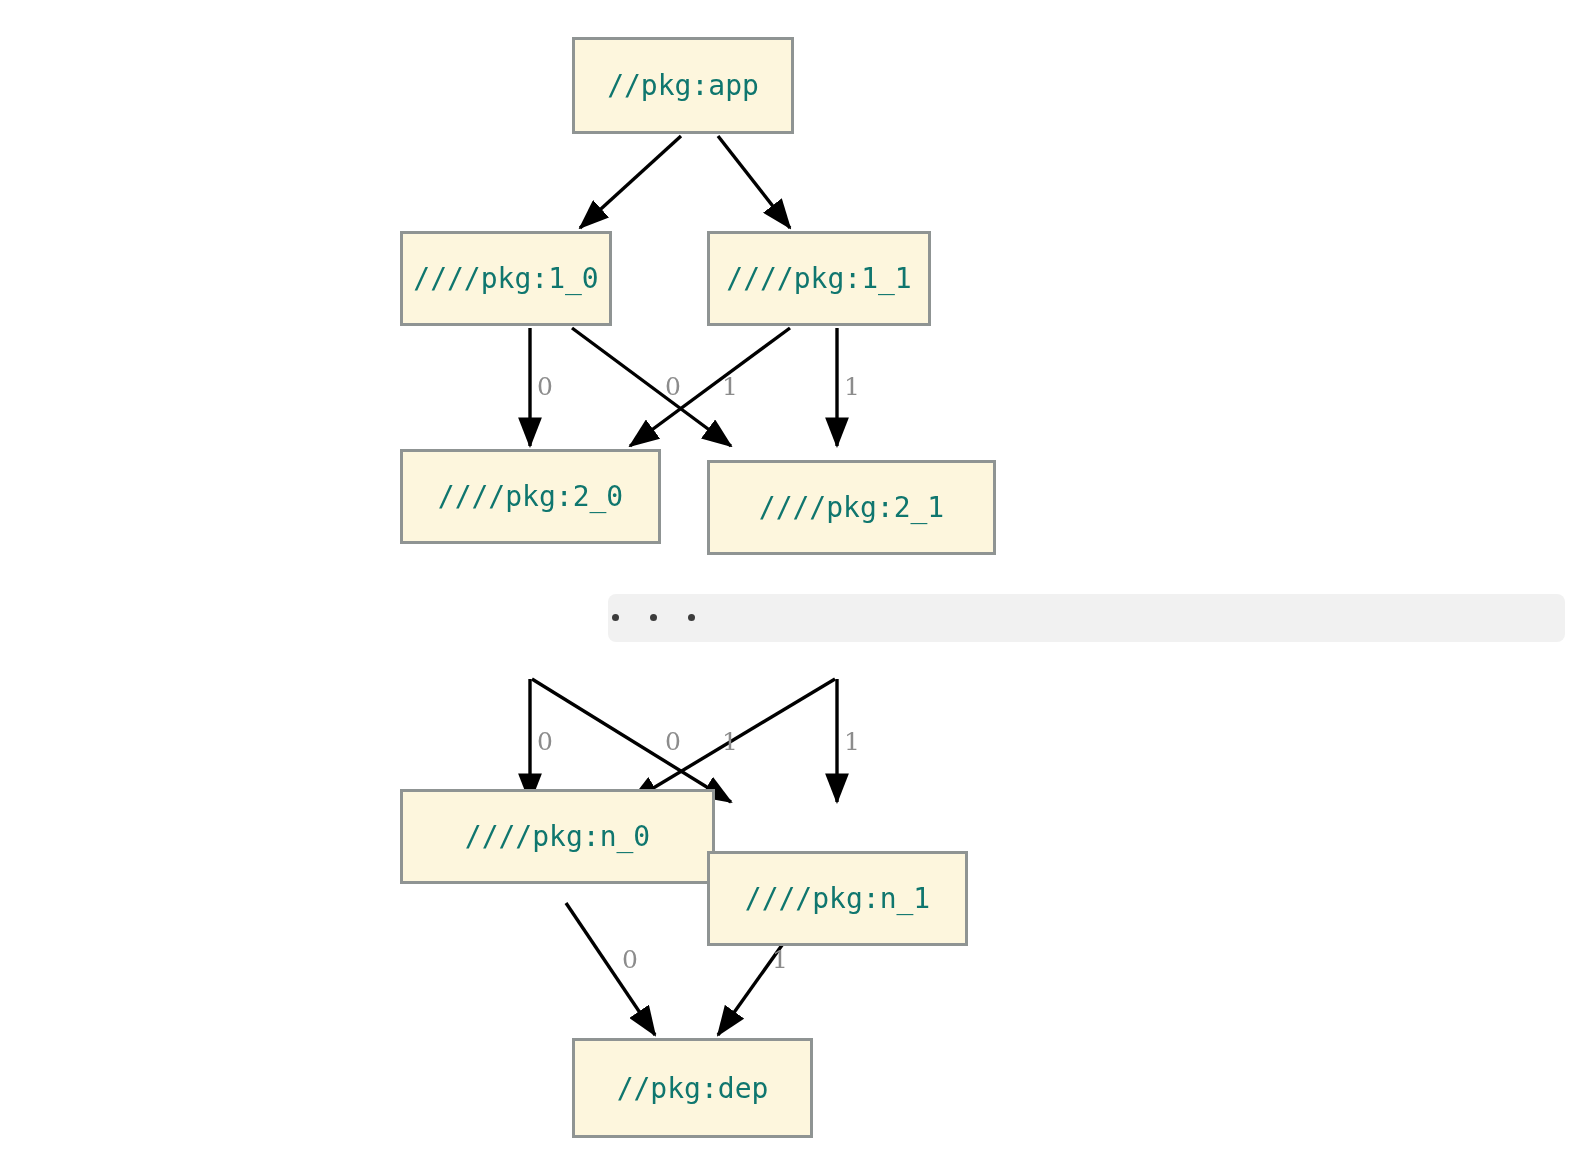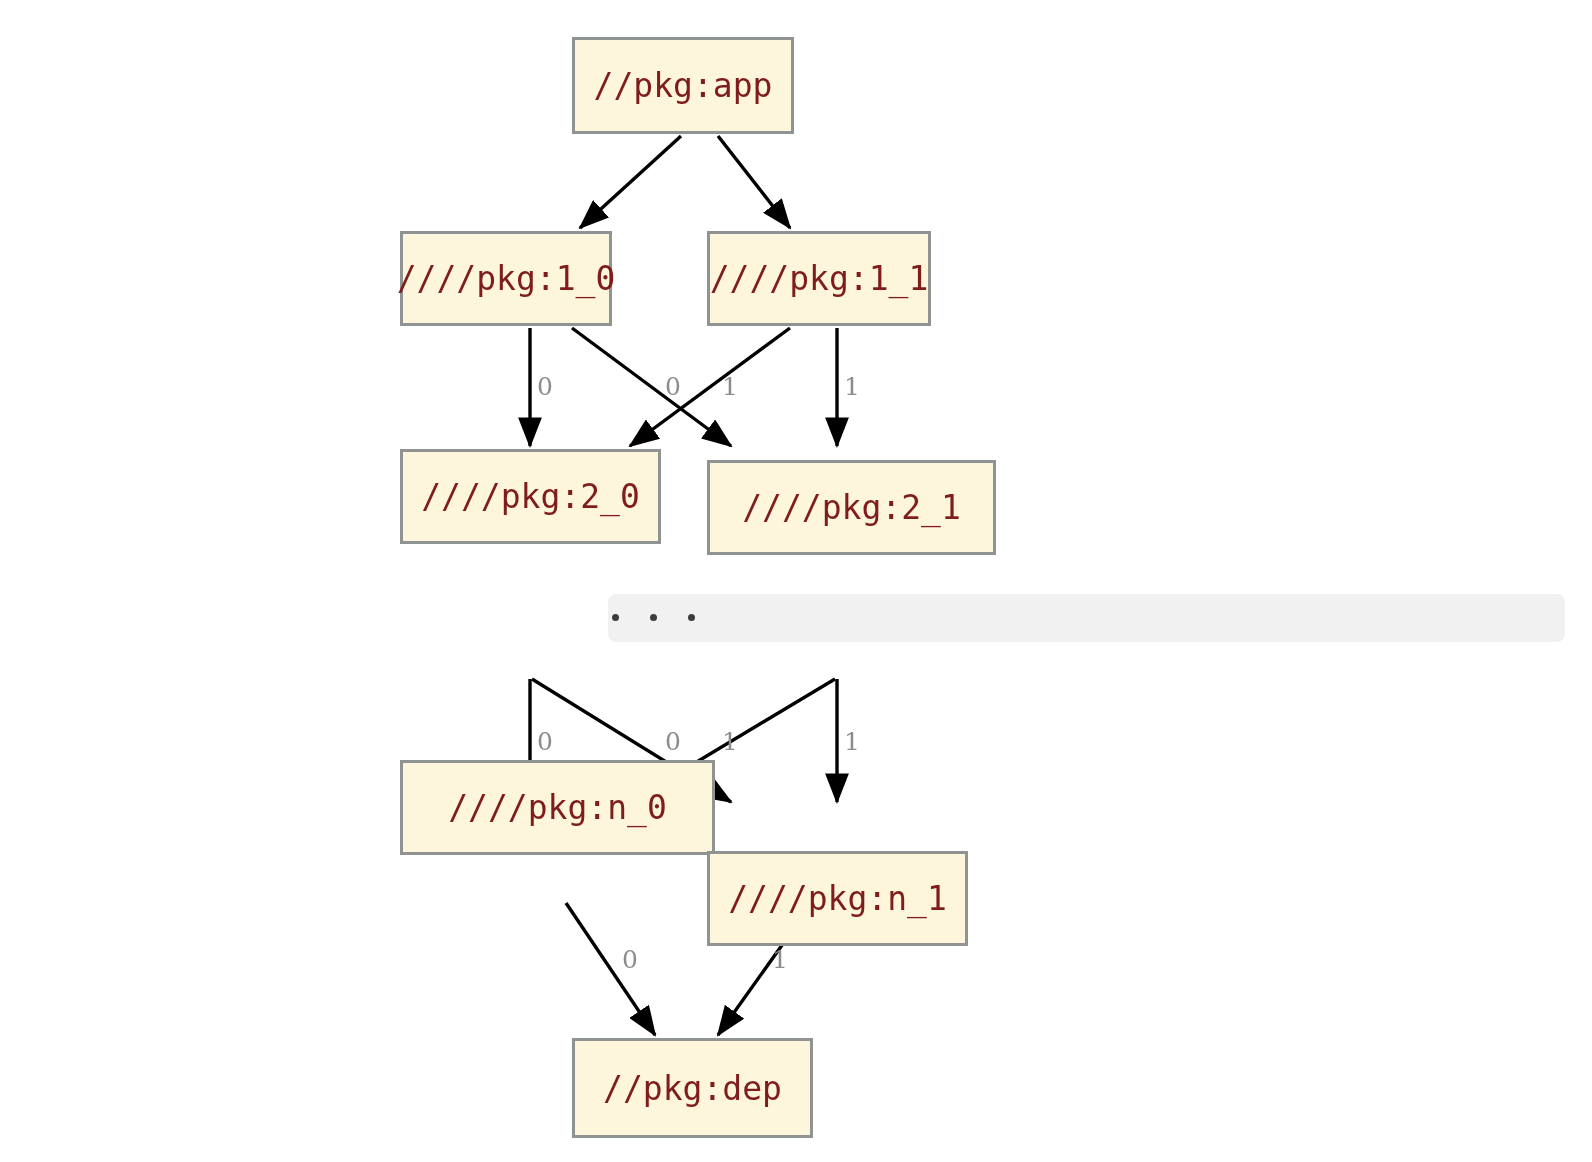--- a/index.html
+++ b/index.html
@@ -28,22 +28,22 @@
     position: absolute;
     box-sizing: border-box;
     background: #fdf6dd;
     border: 3px solid #8f9493;
     display: flex;
     align-items: center;
     justify-content: center;
   }
   .node-label {
     font-family: "DejaVu Sans Mono", "Liberation Mono", monospace;
-    font-size: 33px;
-    color: #7f1d1d;
+    font-size: 28px;
+    color: #0f766e;
     letter-spacing: 0px;
     white-space: nowrap;
   }
   .edge-label {
     position: absolute;
     font-family: "DejaVu Serif", "Liberation Serif", serif;
     font-size: 25px;
     color: #8c8c8c;
     white-space: nowrap;
     line-height: 1;
@@ -103,21 +103,21 @@
       </div>
       <div class="node-box" style="left: 707px; top: 231px; width: 224px; height: 95px; background: rgb(253, 246, 221); border-color: rgb(143, 148, 147);">
         <span class="node-label">////pkg:1_1</span>
       </div>
       <div class="node-box" style="left: 400px; top: 449px; width: 261px; height: 95px; background: rgb(253, 246, 221); border-color: rgb(143, 148, 147);">
         <span class="node-label">////pkg:2_0</span>
       </div>
       <div class="node-box" style="left: 707px; top: 460px; width: 289px; height: 95px; background: rgb(253, 246, 221); border-color: rgb(143, 148, 147); text-align: right;">
         <span class="node-label">////pkg:2_1</span>
       </div>
-      <div class="node-box" style="left: 400px; top: 760px; width: 315px; height: 95px; background: rgb(253, 246, 221); border-color: rgb(143, 148, 147);">
+      <div class="node-box" style="left: 400px; top: 789px; width: 315px; height: 95px; background: rgb(253, 246, 221); border-color: rgb(143, 148, 147);">
         <span class="node-label">////pkg:n_0</span>
       </div>
       <div class="node-box" style="left: 707px; top: 836px; width: 261px; height: 95px; background: rgb(253, 246, 221); border-color: rgb(143, 148, 147); margin-top: 15px;">
         <span class="node-label">////pkg:n_1</span>
       </div>
       <div class="node-box" style="left: 572px; top: 1038px; width: 241px; height: 100px; background: rgb(253, 246, 221); border-color: rgb(143, 148, 147);">
         <span class="node-label">//pkg:dep</span>
       </div>
     </div>
 

